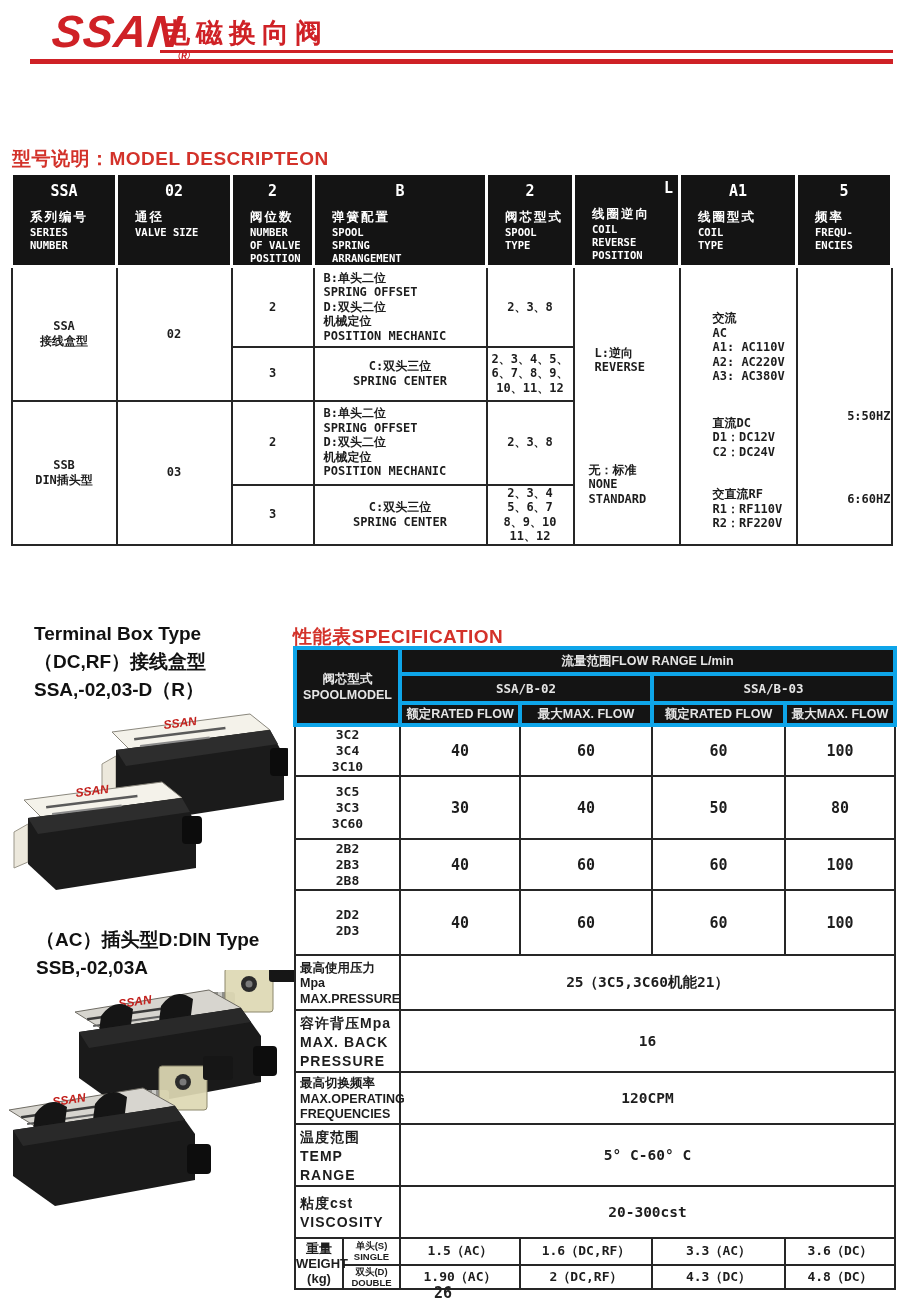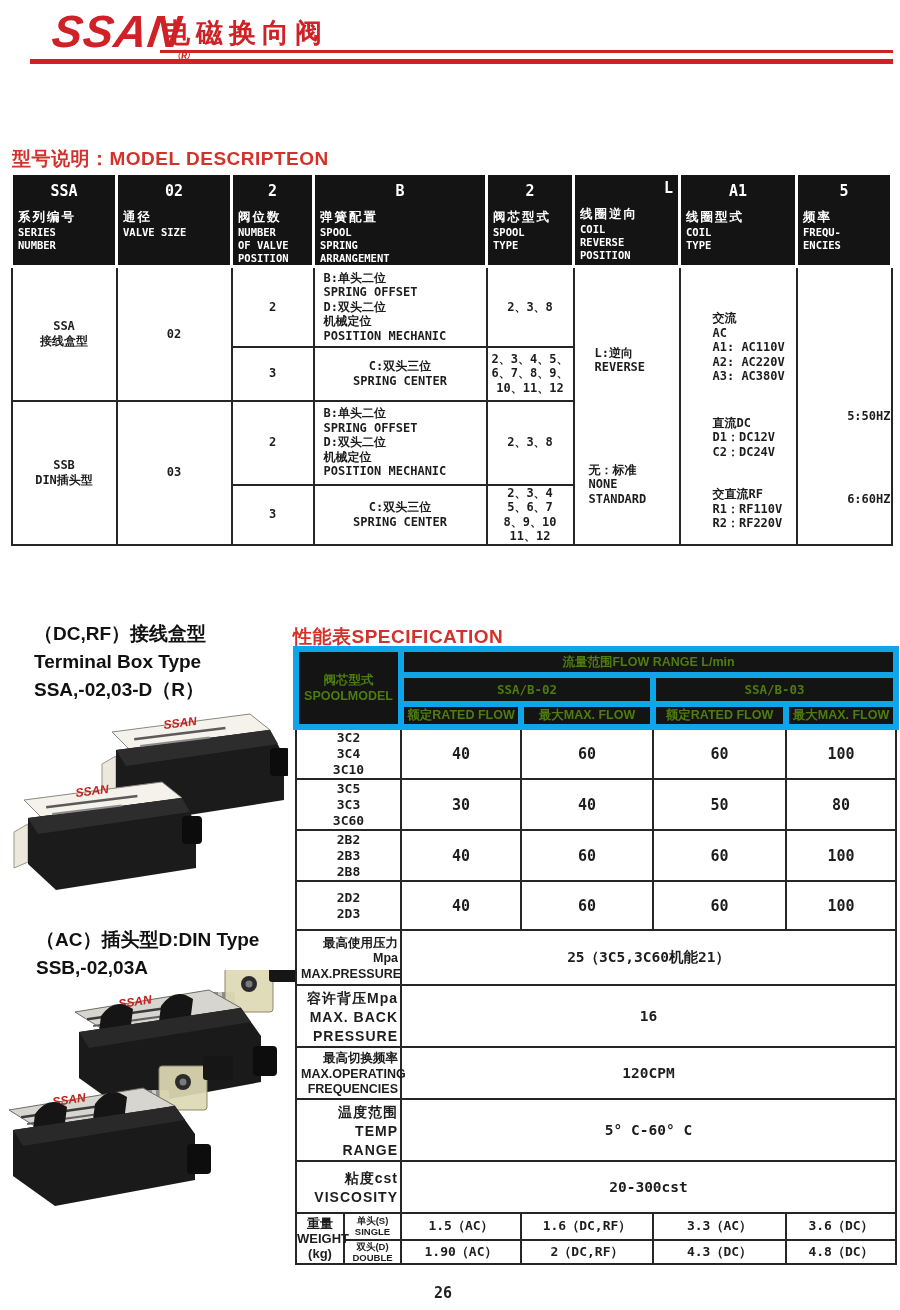--- a/index.html
+++ b/index.html
@@ -25,21 +25,21 @@
   
   table { border-collapse:collapse; table-layout:fixed; }
   .model-table { position:absolute; left:10px; top:172px; width:880px; }
   .model-table th { background:#141414; color:#fff; border:3px solid #ffffff;
                     vertical-align:top; padding-top:7px; position:relative; font-weight:bold; }
   .model-table td { border:2px solid #262626; background:#fff; font-weight:bold;
                     color:#1d1d1d; vertical-align:middle; }
   .hcode { text-align:center; font-size:15px; font-family:"DejaVu Sans Mono",monospace; }
   .code-abs { position:absolute; top:4px; right:5px; font-size:15px;
               font-family:"DejaVu Sans Mono",monospace; }
-  .hwrap { display:block; text-align:left; padding-left:5px; margin-top:9px; }
+  .hwrap { display:block; text-align:left; padding-left:17px; margin-top:9px; }
   .hcn { font-size:12.5px; letter-spacing:2px; }
   .hen { font-size:10.5px; font-family:"DejaVu Sans Mono",monospace; line-height:13px; }
   .mono { font-family:"DejaVu Sans Mono",monospace; }
   .tc { text-align:center; }
   .cell-sm { font-size:12px; line-height:14.5px; }
   .tl { text-align:left; padding-left:9px; }
   .span-cell { vertical-align:top; }
   .blk { font-size:12px; line-height:14.5px; text-align:left; }
   .blk-c { text-align:right; }
 
@@ -47,28 +47,28 @@
   .lblock { position:absolute; font-weight:bold; font-size:19px; line-height:28px; color:#111; }
   .lb1 { left:34px; top:620px; }
   .lb2 { left:36px; top:926px; }
   .img1 { position:absolute; left:12px; top:688px; width:276px; height:232px; }
   .img2 { position:absolute; left:5px;  top:970px; width:295px; height:278px; }
   .svglabel { font-family:"Liberation Sans",sans-serif; font-style:italic; font-weight:bold;
               font-size:12px; fill:#c3221e; }
 
   
   .spec-table { position:absolute; left:293px; top:646px; width:600px; }
-  .spec-table th { background:#141414; color:#4d7c0f; border:6px solid #0ea5e9;
+  .spec-table th { background:#141414; color:#e5e5e5; border:4px solid #0ea5e9;
                    font-weight:bold; font-size:12.5px; vertical-align:middle; }
   .spec-table td { border:2px solid #262626; background:#fff; font-weight:bold;
                    color:#1d1d1d; vertical-align:middle; }
   .spool-head { font-size:13px; line-height:16px; }
   .fmodel { font-size:13px; line-height:16px; text-align:center; font-family:"DejaVu Sans Mono",monospace; }
   .fval { font-size:15px; text-align:center; font-family:"DejaVu Sans Mono",monospace; }
-  .plabel { font-size:12.5px; line-height:15.5px; text-align:right; padding:3px 2px 0 4px; }
+  .plabel { font-size:12.5px; line-height:15.5px; text-align:left; padding:3px 2px 0 4px; }
   .plabel-lg { font-size:14px; line-height:19px; letter-spacing:1px; }
   .pval { font-size:14.5px; text-align:center; font-family:"DejaVu Sans Mono",monospace; }
   .wlabel { font-size:13px; line-height:15px; text-align:center; }
   .wsub { font-size:9.5px; line-height:11px; text-align:center; }
   .wval { font-size:13px; text-align:center; font-family:"DejaVu Sans Mono",monospace; }
 
   .pagenum { position:absolute; left:0; right:14px; top:1284px; text-align:center;
              font-family:"DejaVu Sans Mono",monospace; font-size:15px; font-weight:bold; color:#222; }
 </style>
 </head>
@@ -225,22 +225,22 @@
 SPRING CENTER</td>
       <td class="tc cell-sm pre mono">2、3、4
 5、6、7
 8、9、10
 11、12</td>
     </tr>
   </tbody>
     </table>
 
   <div class="lblock lb1">
+    <div>Terminal Box Type</div>
     <div>（DC,RF）接线盒型</div>
-    <div>Terminal Box Type</div>
     <div>SSA,-02,03-D（R）</div>
   </div>
   <div class="lblock lb2">
     <div>（AC）插头型D:DIN Type</div>
     <div>SSB,-02,03A</div>
   </div>
 
   <svg class="img1" viewBox="0 0 276 232">
     <defs>
       <g id="tbvalve">
@@ -313,39 +313,39 @@
     </tr>
     <tr style="height:51px">
       <td colspan="2" class="fmodel pre">3C2
 3C4
 3C10</td>
       <td class="fval">40</td>
       <td class="fval">60</td>
       <td class="fval">60</td>
       <td class="fval">100</td>
     </tr>
-    <tr style="height:51px">
+    <tr style="height:63px">
       <td colspan="2" class="fmodel pre">3C5
 3C3
 3C60</td>
       <td class="fval">30</td>
       <td class="fval">40</td>
       <td class="fval">50</td>
       <td class="fval">80</td>
     </tr>
     <tr style="height:51px">
       <td colspan="2" class="fmodel pre">2B2
 2B3
 2B8</td>
       <td class="fval">40</td>
       <td class="fval">60</td>
       <td class="fval">60</td>
       <td class="fval">100</td>
     </tr>
-    <tr style="height:49px">
+    <tr style="height:65px">
       <td colspan="2" class="fmodel pre">2D2
 2D3</td>
       <td class="fval">40</td>
       <td class="fval">60</td>
       <td class="fval">60</td>
       <td class="fval">100</td>
     </tr>
     <tr style="height:55px">
       <td colspan="2" class="plabel pre">最高使用压力
 Mpa

